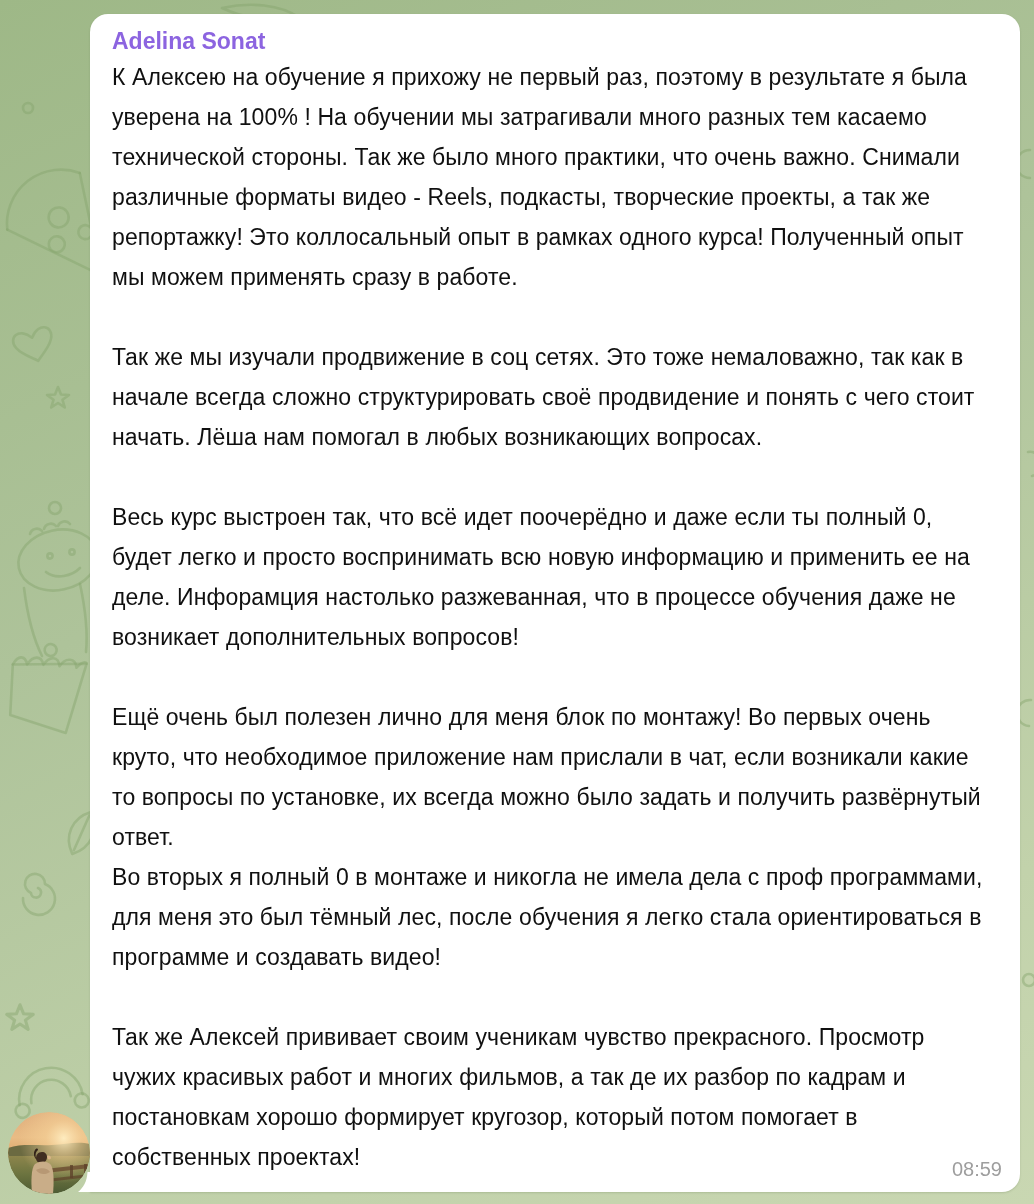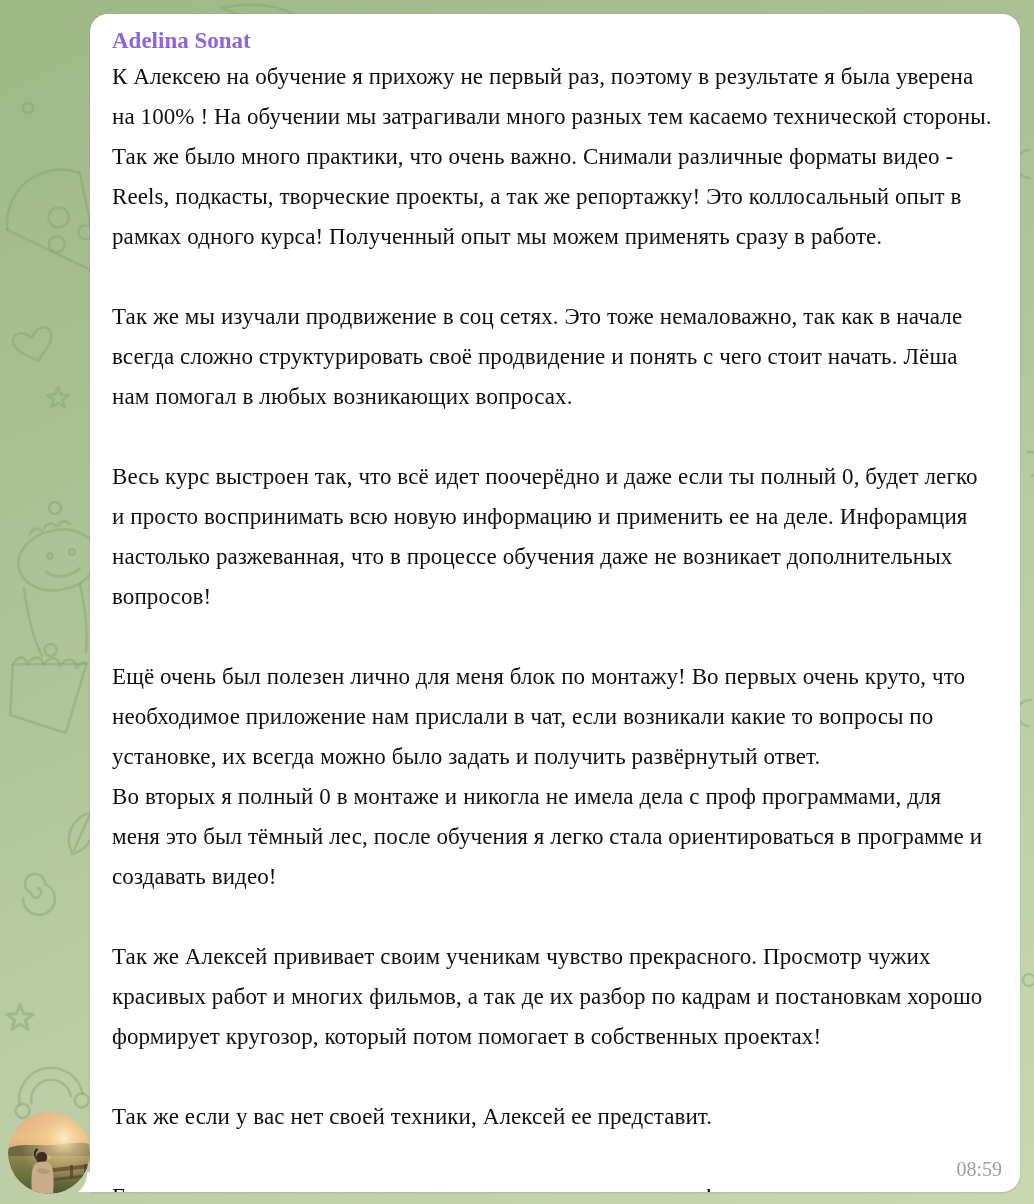--- a/index.html
+++ b/index.html
@@ -20,21 +20,20 @@
   }
   .bubble {
     position: absolute;
     left: 90px; top: 14px; right: 14px; bottom: 12px;
     background: #ffffff;
     border-radius: 18px 18px 18px 0;
     box-shadow: 0 1px 2px rgba(62, 82, 46, 0.18);
     padding: 11px 26px 14px 22px;
     box-sizing: border-box;
     overflow: hidden;
-    font-family: Liberation Serif, serif;
   }
   .bubble-tail {
     position: absolute;
     left: 78px; bottom: 12px;
     width: 12px; height: 20px;
   }
   .sender-name {
     font-size: 23px;
     font-weight: bold;
     line-height: 32px;

